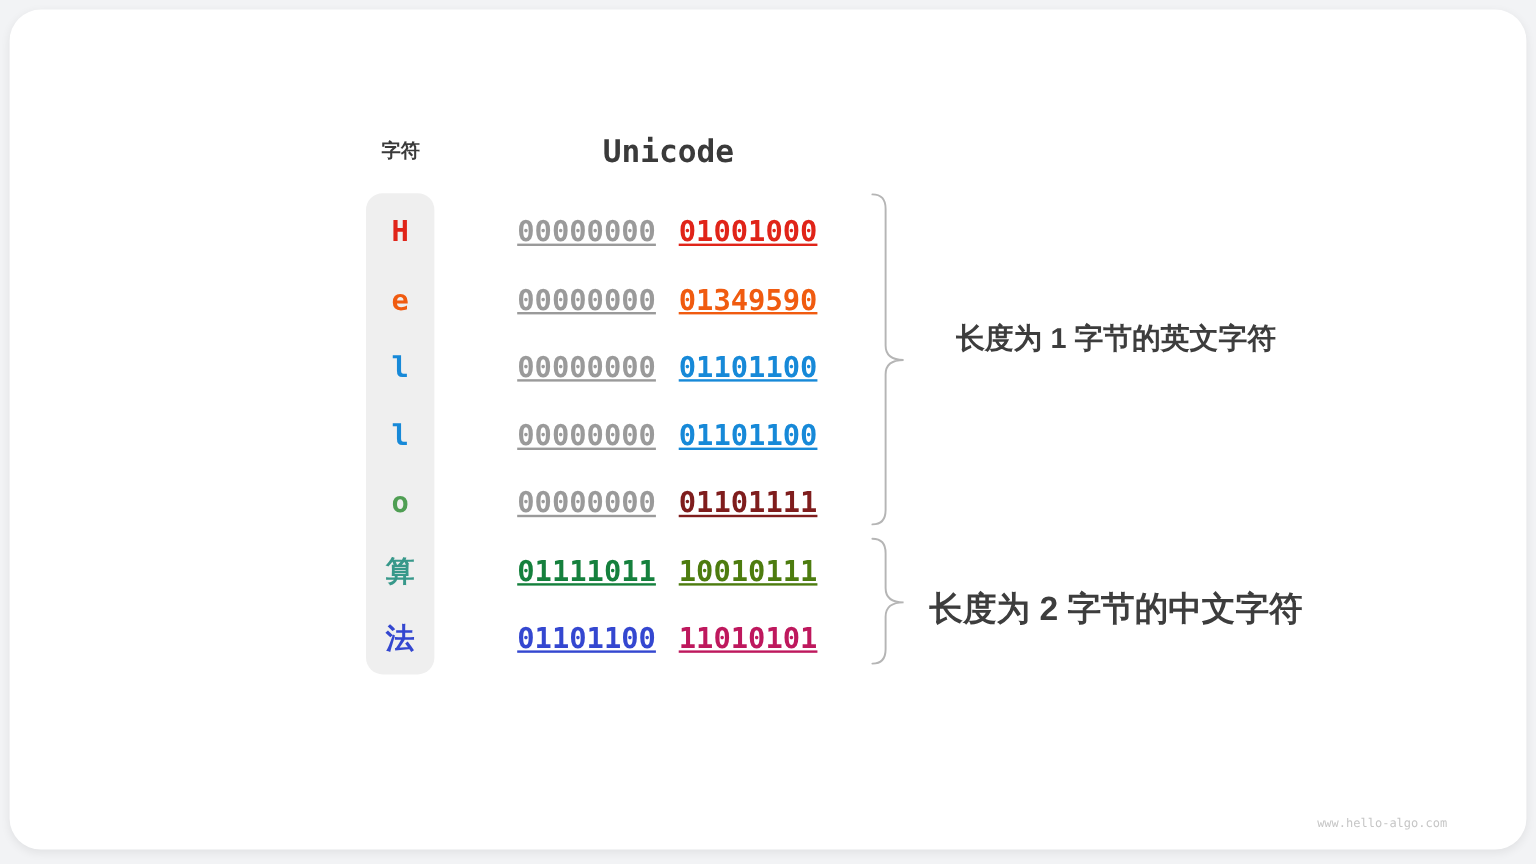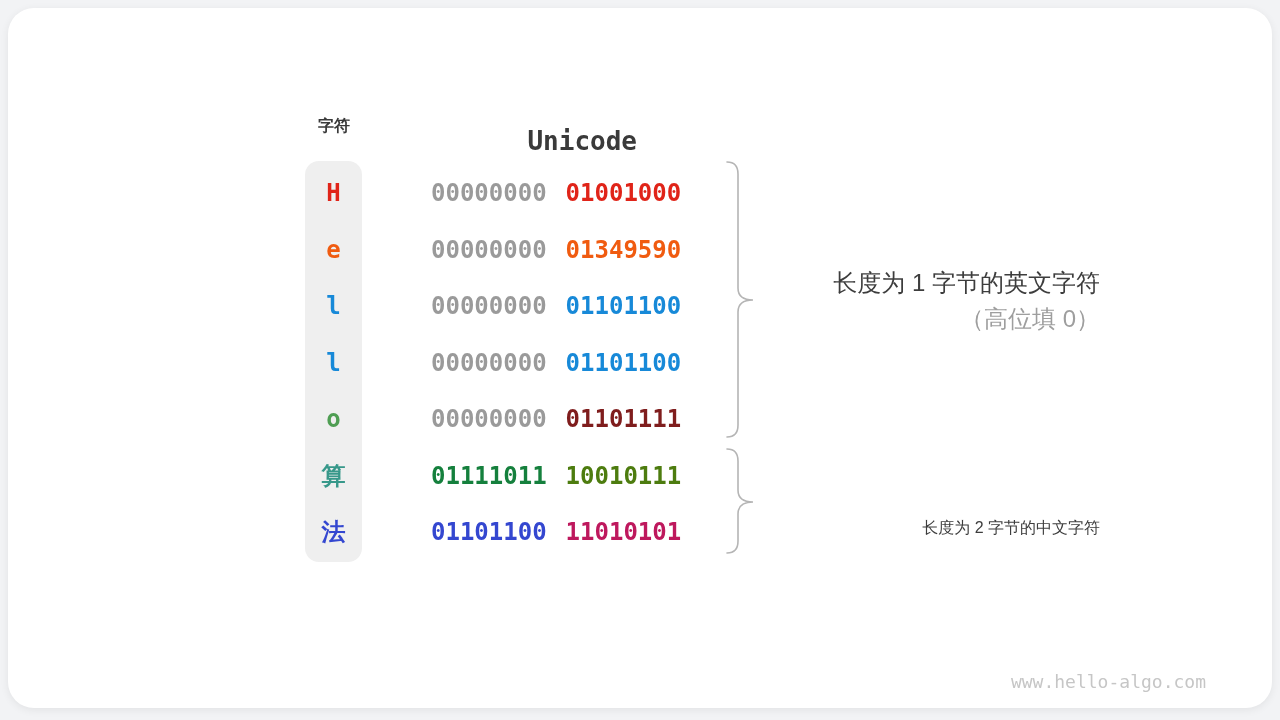--- a/index.html
+++ b/index.html
@@ -33,25 +33,24 @@
   }
   .hdr-char {
     left: 290px;
     top: 116px;
     width: 88px;
     font-size: 16px;
     font-family: "Liberation Sans", sans-serif;
   }
   .hdr-unicode {
     left: 477px;
-    top: 126px;
+    top: 112px;
     width: 160px;
     font-size: 26px;
     font-family: "DejaVu Sans Mono", monospace;
-    text-align: right;
   }
   .char-col-bg {
     position: absolute;
     left: 305px;
     top: 161px;
     width: 57px;
     height: 401px;
     background: #efefef;
     border-radius: 14px;
   }
@@ -78,57 +77,58 @@
   .bytes {
     margin-left: 69px;
     display: flex;
     gap: 19px;
   }
   .byte {
     font-family: "DejaVu Sans Mono", monospace;
     font-weight: bold;
     font-size: 24px;
     line-height: 1;
+    text-decoration: underline;
   }
   .braces {
     position: absolute;
     left: 0;
     top: 0;
     width: 1280px;
     height: 720px;
     pointer-events: none;
   }
   .ann {
     position: absolute;
     width: 340px;
-    text-align: right;
-    font-weight: 400;
+    text-align: center;
+    font-weight: 700;
     color: #3d3d3d;
   }
   .ann-en {
     left: 760px;
     top: 265px;
     font-size: 24px;
     line-height: 36px;
   }
   .ann-zh {
     left: 760px;
-    top: 514px;
-    font-size: 16px;
+    top: 494px;
+    font-size: 28px;
     line-height: 28px;
   }
   .ann-secondary {
     color: #9e9e9e;
   }
   .watermark {
     position: absolute;
     right: 74px;
     bottom: 28px;
     font-family: "DejaVu Sans Mono", monospace;
-    font-size: 18px;
+    font-size: 10px;
     color: #c6c6c6;
   }
 </style>
 </head>
 <body>
 
 <div class="stage">
   <div class="card"></div>
 
   <div class="hdr hdr-char">字符</div>
@@ -194,21 +194,20 @@
   </div>
 </div>
 
   <svg class="braces" viewBox="0 0 1280 720" xmlns="http://www.w3.org/2000/svg">
     <path d="M 727 162 Q 738 162 738 174 L 738 288 Q 738 300 753 300 Q 738 300 738 312 L 738 425 Q 738 437 727 437" fill="none" stroke="#b5b5b5" stroke-width="1.6" stroke-linecap="round"></path>
     <path d="M 727 449 Q 738 449 738 461 L 738 490 Q 738 502 753 502 Q 738 502 738 514 L 738 541 Q 738 553 727 553" fill="none" stroke="#b5b5b5" stroke-width="1.6" stroke-linecap="round"></path>
   </svg>
 
   <div class="ann ann-en">
     <div>长度为 1 字节的英文字符</div>
-    <div class="ann-secondary">（高位填 0）</div>
   </div>
 
   <div class="ann ann-zh">
     <div>长度为 2 字节的中文字符</div>
   </div>
 
   <div class="watermark">www.hello-algo.com</div>
 </div>
 
 </body></html>

